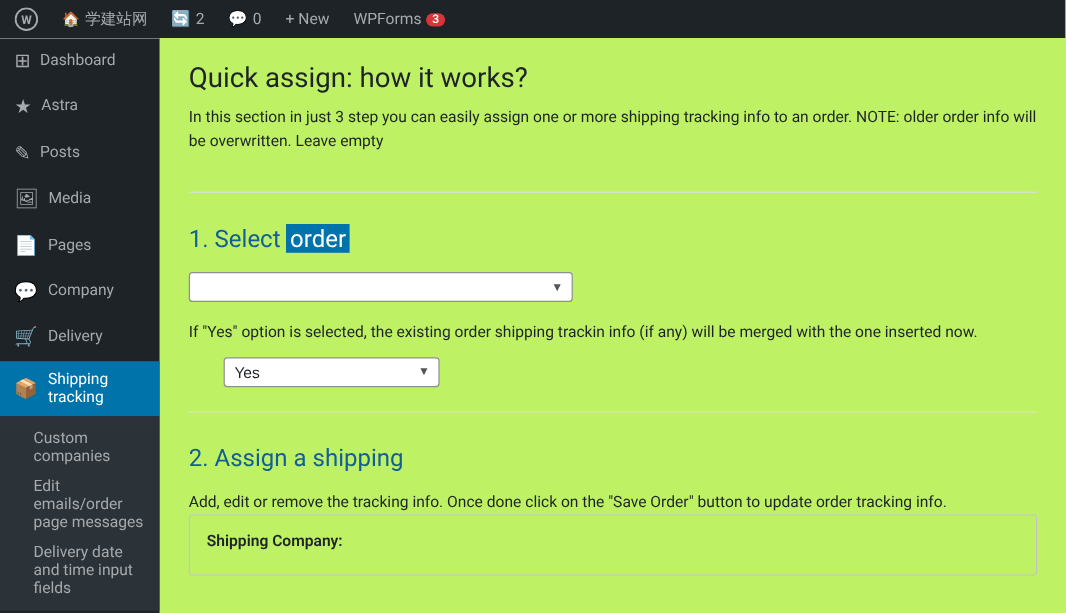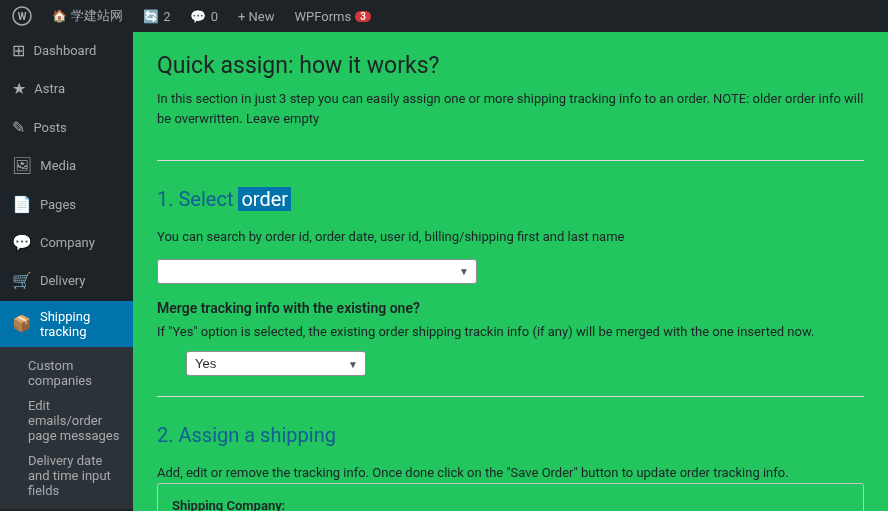--- a/index.html
+++ b/index.html
@@ -60,21 +60,21 @@
       color: #fff;
       padding: 8px 12px;
       display: flex;
       align-items: center;
       gap: 8px;
     }
 
     
     .content {
       flex: 1;
-      background: #22c55e;
+      background: #bef264;
       overflow-y: auto;
       padding: 20px 24px;
     }
 
     .page-title {
       font-size: 23px;
       font-weight: 400;
       color: #1d2327;
       margin-bottom: 10px;
     }
@@ -261,31 +261,29 @@
     <h1 class="page-title">Quick assign: how it works?</h1>
     <p class="page-desc">In this section in just 3 step you can easily assign one or more shipping tracking info to an order. NOTE: older order info will be overwritten. Leave empty</p>
 
     <hr>
 
     <div class="form-row">
       <h2 class="section-title">
         <span>1.</span>
         <span> Select </span><span class="highlight">order</span>
       </h2>
-      <p class="section-desc">You can search by order id, order date, user id, billing/shipping first and last name</p>
 
       <div class="select-wrapper select-large">
         <select>
           <option value=""></option>
         </select>
       </div>
     </div>
 
     <div class="merge-section">
-      <p class="merge-title">Merge tracking info with the existing one?</p>
       <p class="merge-desc">If "Yes" option is selected, the existing order shipping trackin info (if any) will be merged with the one inserted now.</p>
 
       <div class="select-wrapper select-medium">
         <select>
           <option value="yes">Yes</option>
           <option value="no">No</option>
         </select>
       </div>
     </div>
 

